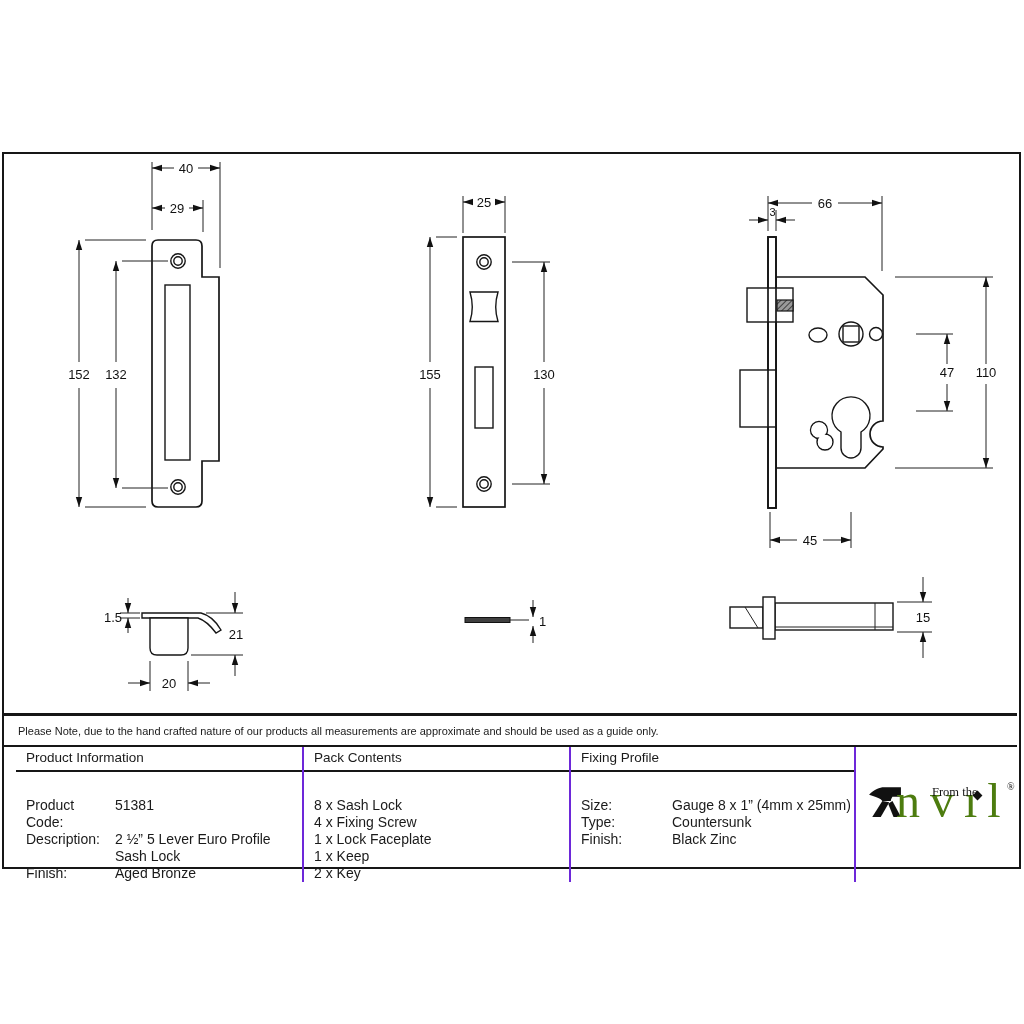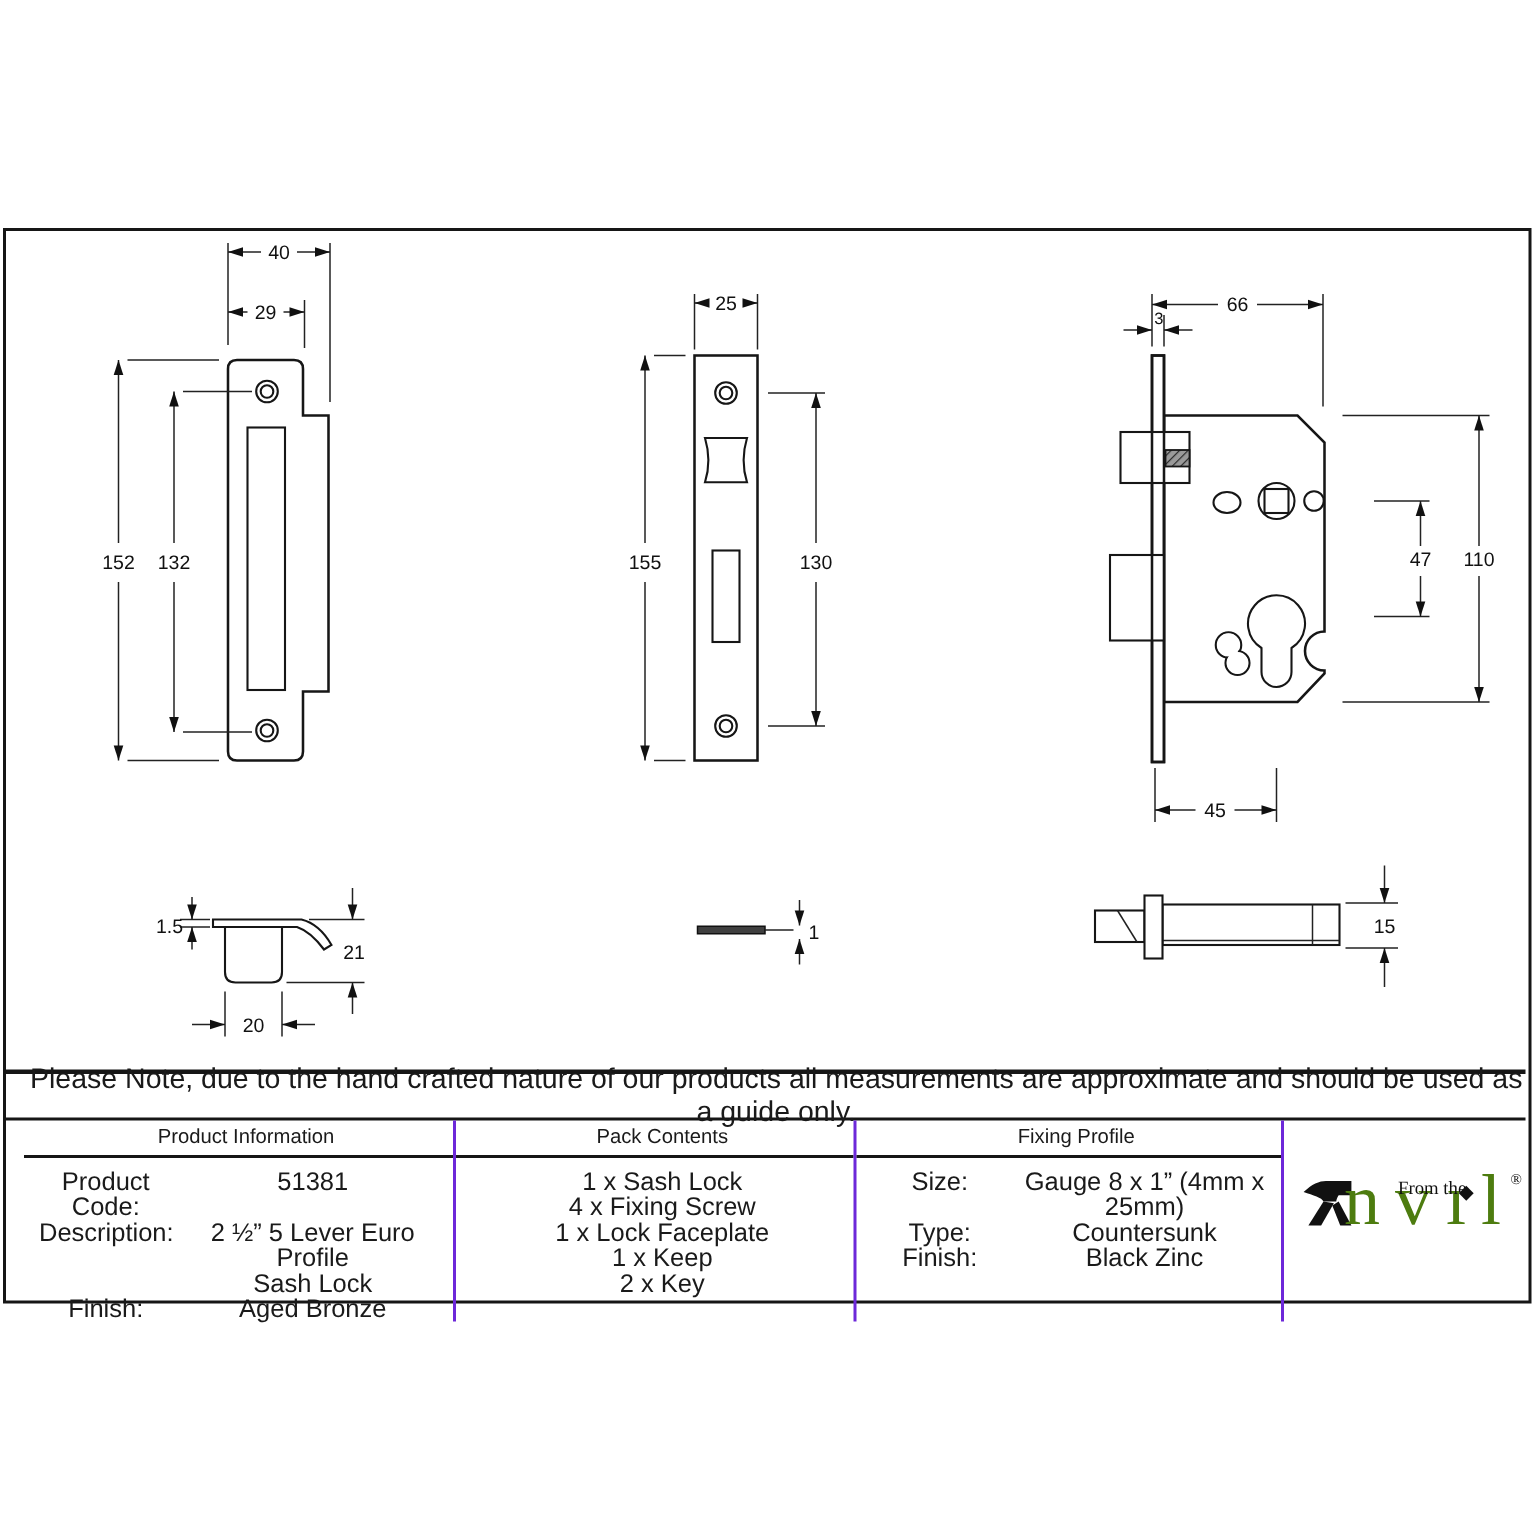--- a/index.html
+++ b/index.html
@@ -1,31 +1,31 @@
 <!DOCTYPE html>
 <html><head>
 <meta charset="utf-8">
 <style>
   html,body{margin:0;padding:0;background:#fff;}
   #page{position:relative;width:1024px;height:1024px;background:#ffffff;overflow:hidden;
-        font-family:"Liberation Sans",sans-serif;color:#1a1a1a;text-align:center;}
+        font-family:"Liberation Sans",sans-serif;color:#1a1a1a;}
   #outerbox{position:absolute;left:2px;top:152px;width:1015px;height:713px;border:2px solid #161616;}
   #drawsvg{position:absolute;left:0;top:0;}
   
   #notebar{position:absolute;left:4px;top:713px;width:1013px;height:29px;
            border-top:3px solid #161616;border-bottom:2px solid #161616;
            display:flex;align-items:center;}
-  #notebar .ntext{padding-left:14px;font-size:19px;}
+  #notebar .ntext{padding-left:14px;font-size:11px;}
   
   #spectable{position:absolute;left:16px;top:747px;width:1015px;height:122px;display:grid;
              grid-template-columns:286px 267px 285px 1fr;}
   .tcol{position:relative;}
   .tcol.b{border-left:2px solid #6d28d9;}
   .thead{height:20px;padding:3px 0 0 10px;border-bottom:2px solid #161616;font-size:13.5px;}
-  .tbody{padding:7px 0 0 10px;font-size:17px;line-height:17px;}
+  .tbody{padding:25px 0 0 10px;font-size:14px;line-height:17px;}
   .lv{display:grid;grid-template-columns:89px auto;}
   .lv3{display:grid;grid-template-columns:91px auto;}
   
   #logocell{position:relative;}
   #anvilglyph{position:absolute;left:12px;top:33px;}
   #brandrest{position:absolute;left:40px;top:30px;font-family:"Liberation Serif",serif;
              font-size:48px;letter-spacing:10px;line-height:1;color:#4d7c0f;}
   #brandtag{position:absolute;left:76px;top:38px;font-family:"Liberation Serif",serif;
             font-size:12.5px;color:#111;}
   #branddiamond{position:absolute;left:118px;top:45px;width:7px;height:7px;background:#111;
@@ -230,21 +230,21 @@
         <div class="lv">
           <span>Finish:</span>
           <span>Aged Bronze</span>
         </div>
       </div>
     </div>
 
     <div class="tcol b">
       <div class="thead">Pack Contents</div>
       <div class="tbody">
-        <div>1 x Sash Lock</div>
+        <div>8 x Sash Lock</div>
         <div>4 x Fixing Screw</div>
         <div>1 x Lock Faceplate</div>
         <div>1 x Keep</div>
         <div>2 x Key</div>
       </div>
     </div>
 
     <div class="tcol b">
       <div class="thead">Fixing Profile</div>
       <div class="tbody">

